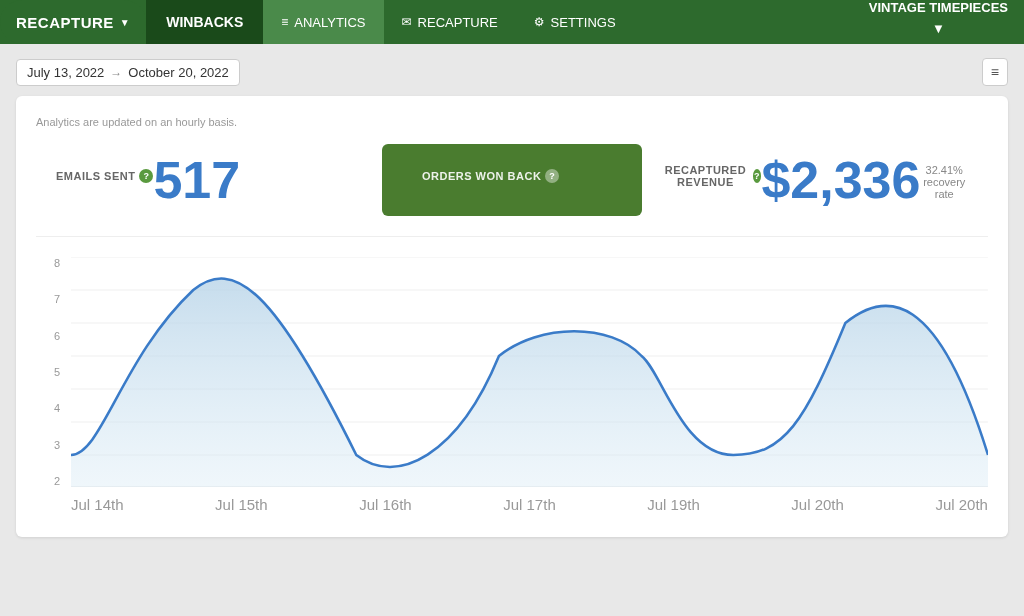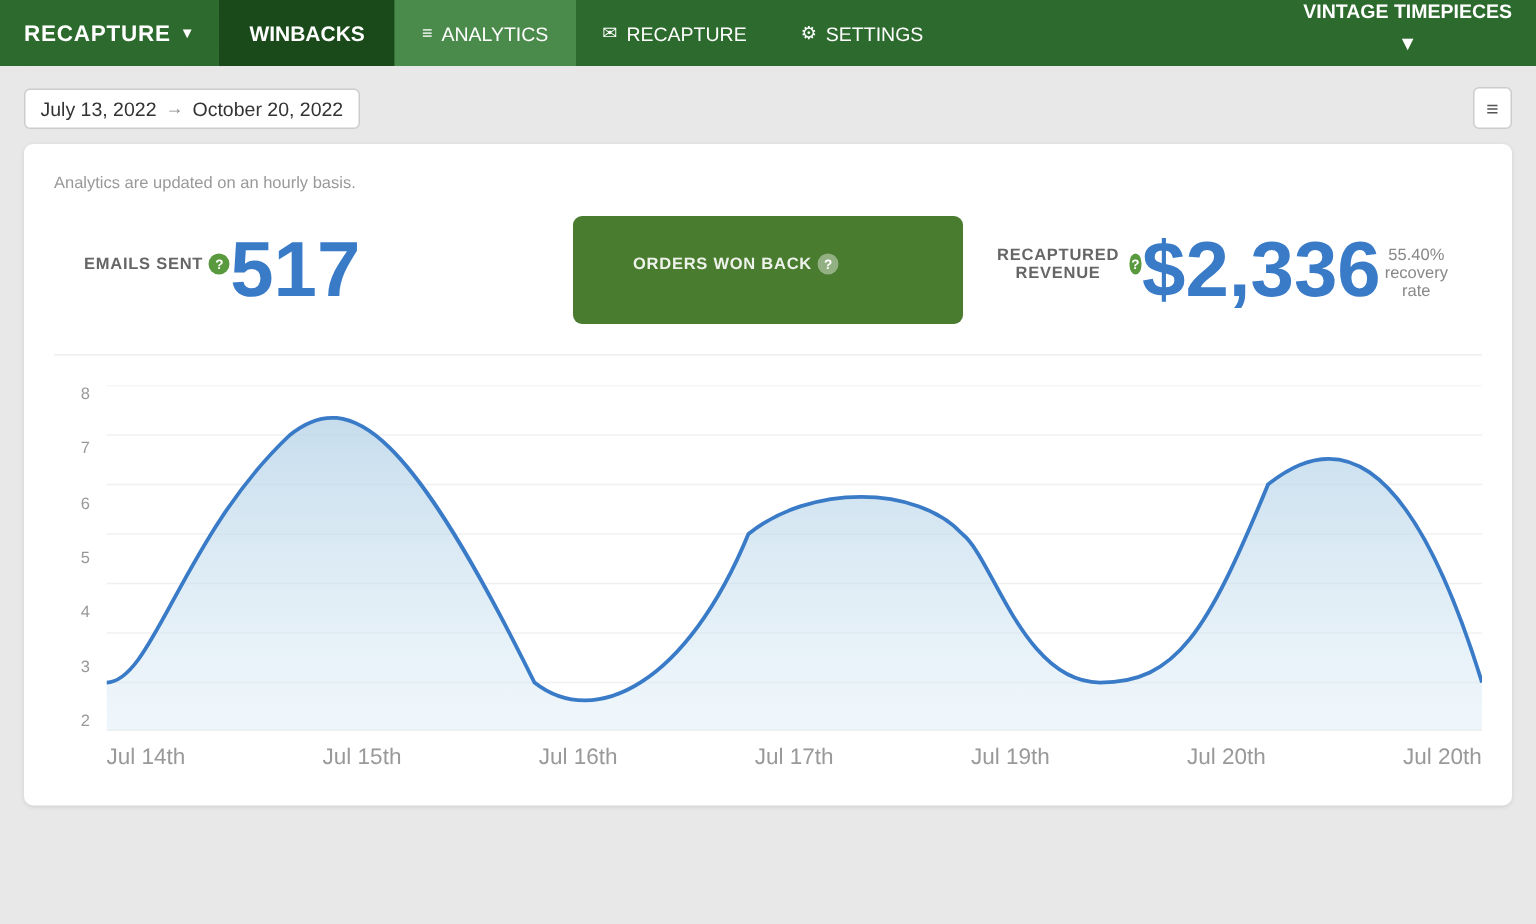--- a/index.html
+++ b/index.html
@@ -289,21 +289,21 @@
           <span class="stat-help">?</span>
         </div>
       </div>
 
       <div class="stat-block">
         <div class="stat-label">
           <span>RECAPTURED REVENUE</span>
           <span class="stat-help">?</span>
         </div>
         <div class="stat-value">$2,336</div>
-        <div class="stat-sub">55.40% recovery rate</div>
+        <div class="stat-sub">32.41% recovery rate</div>
       </div>
     </div>
 
     <div class="chart-area">
 
       <div class="chart-y-labels">
         <span class="chart-y-label">8</span>
         <span class="chart-y-label">7</span>
         <span class="chart-y-label">6</span>
         <span class="chart-y-label">5</span>

